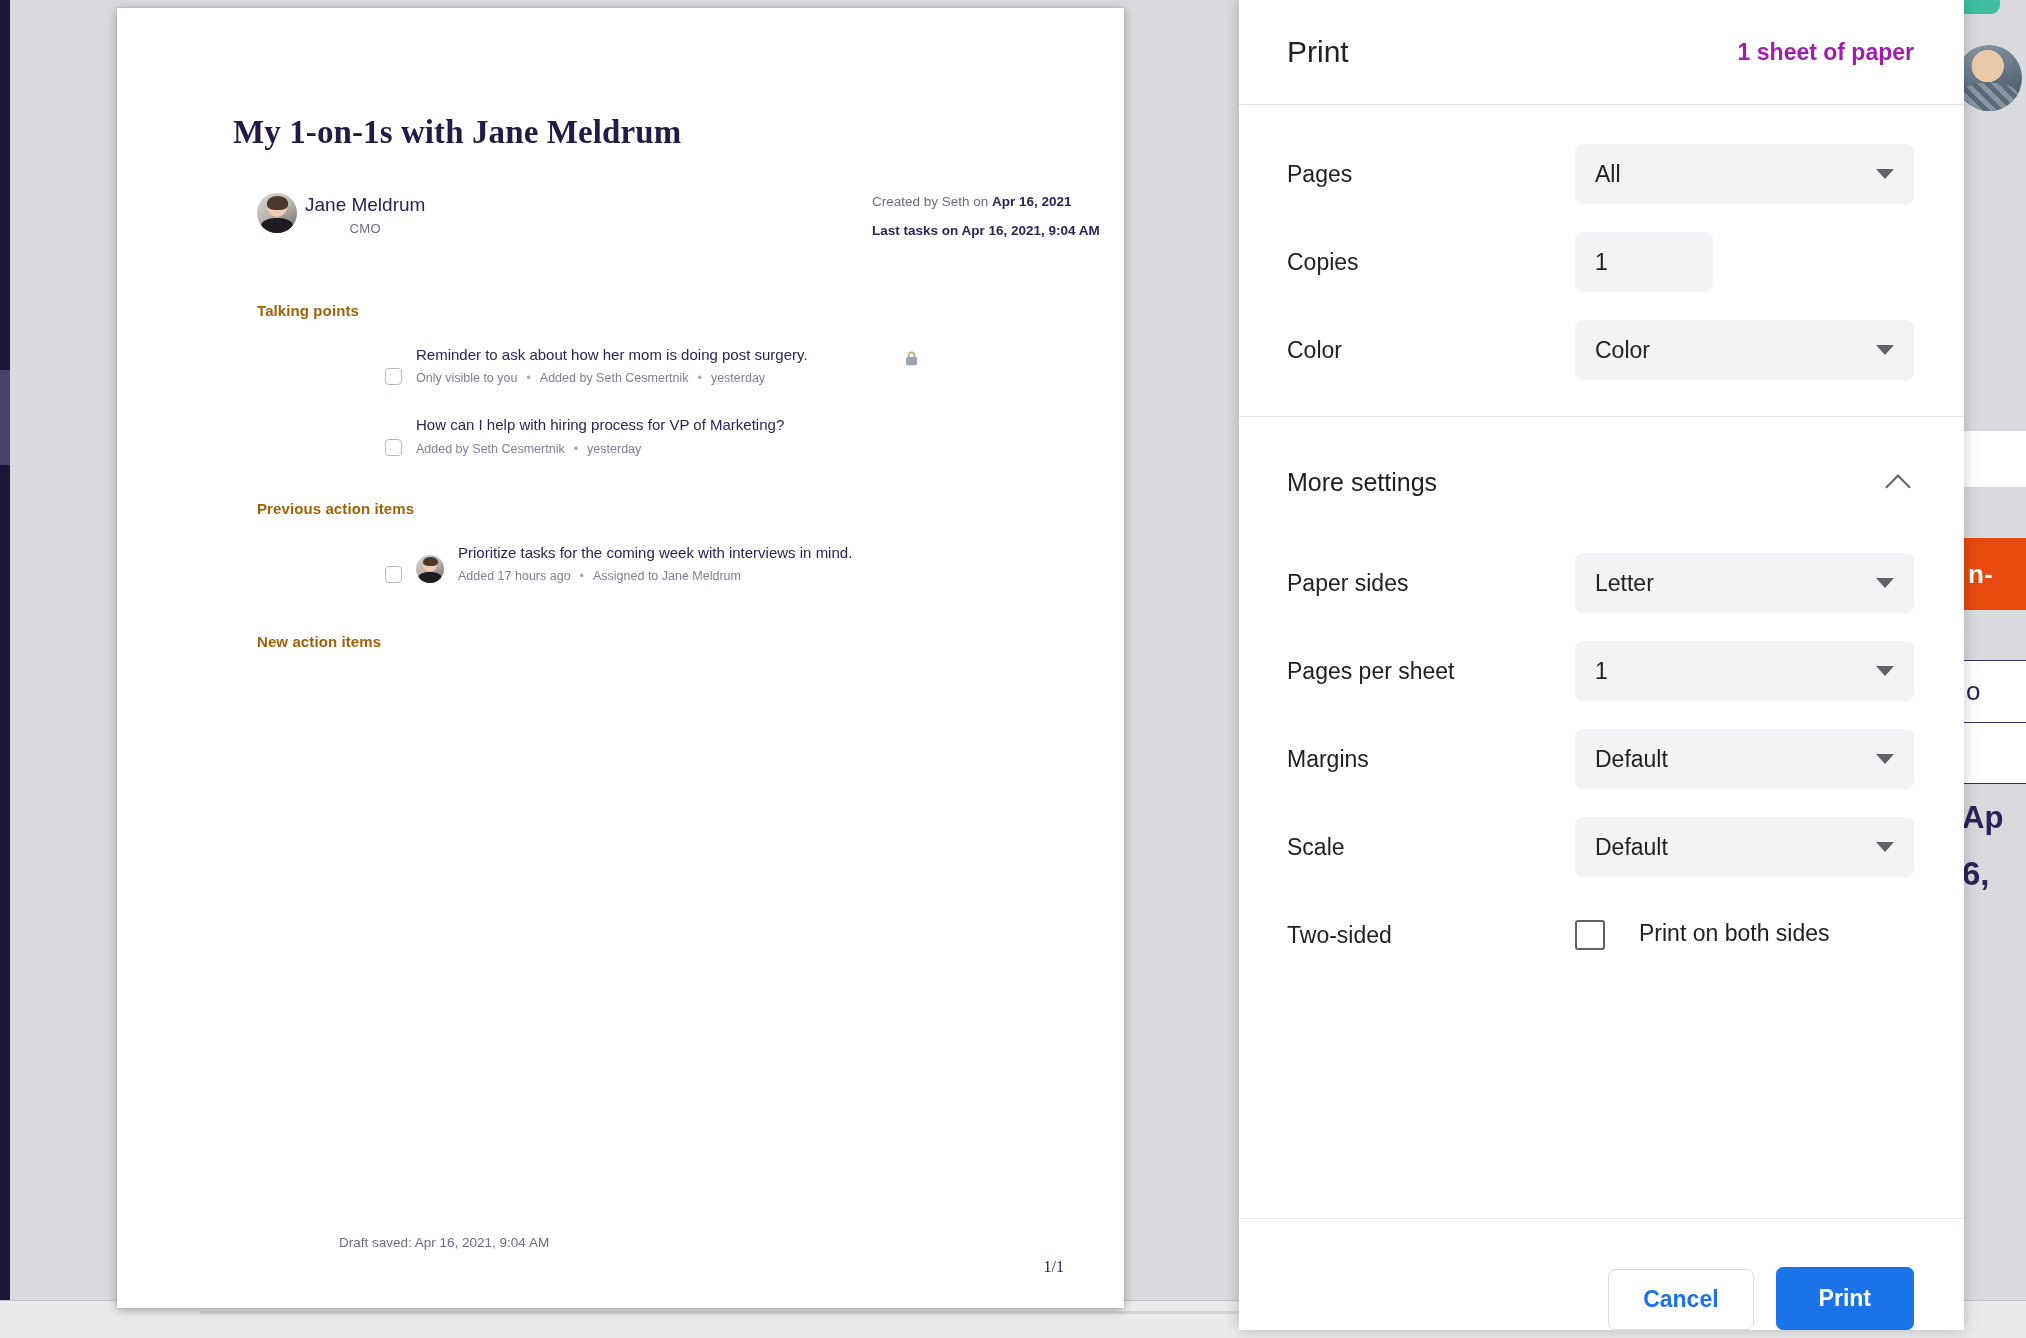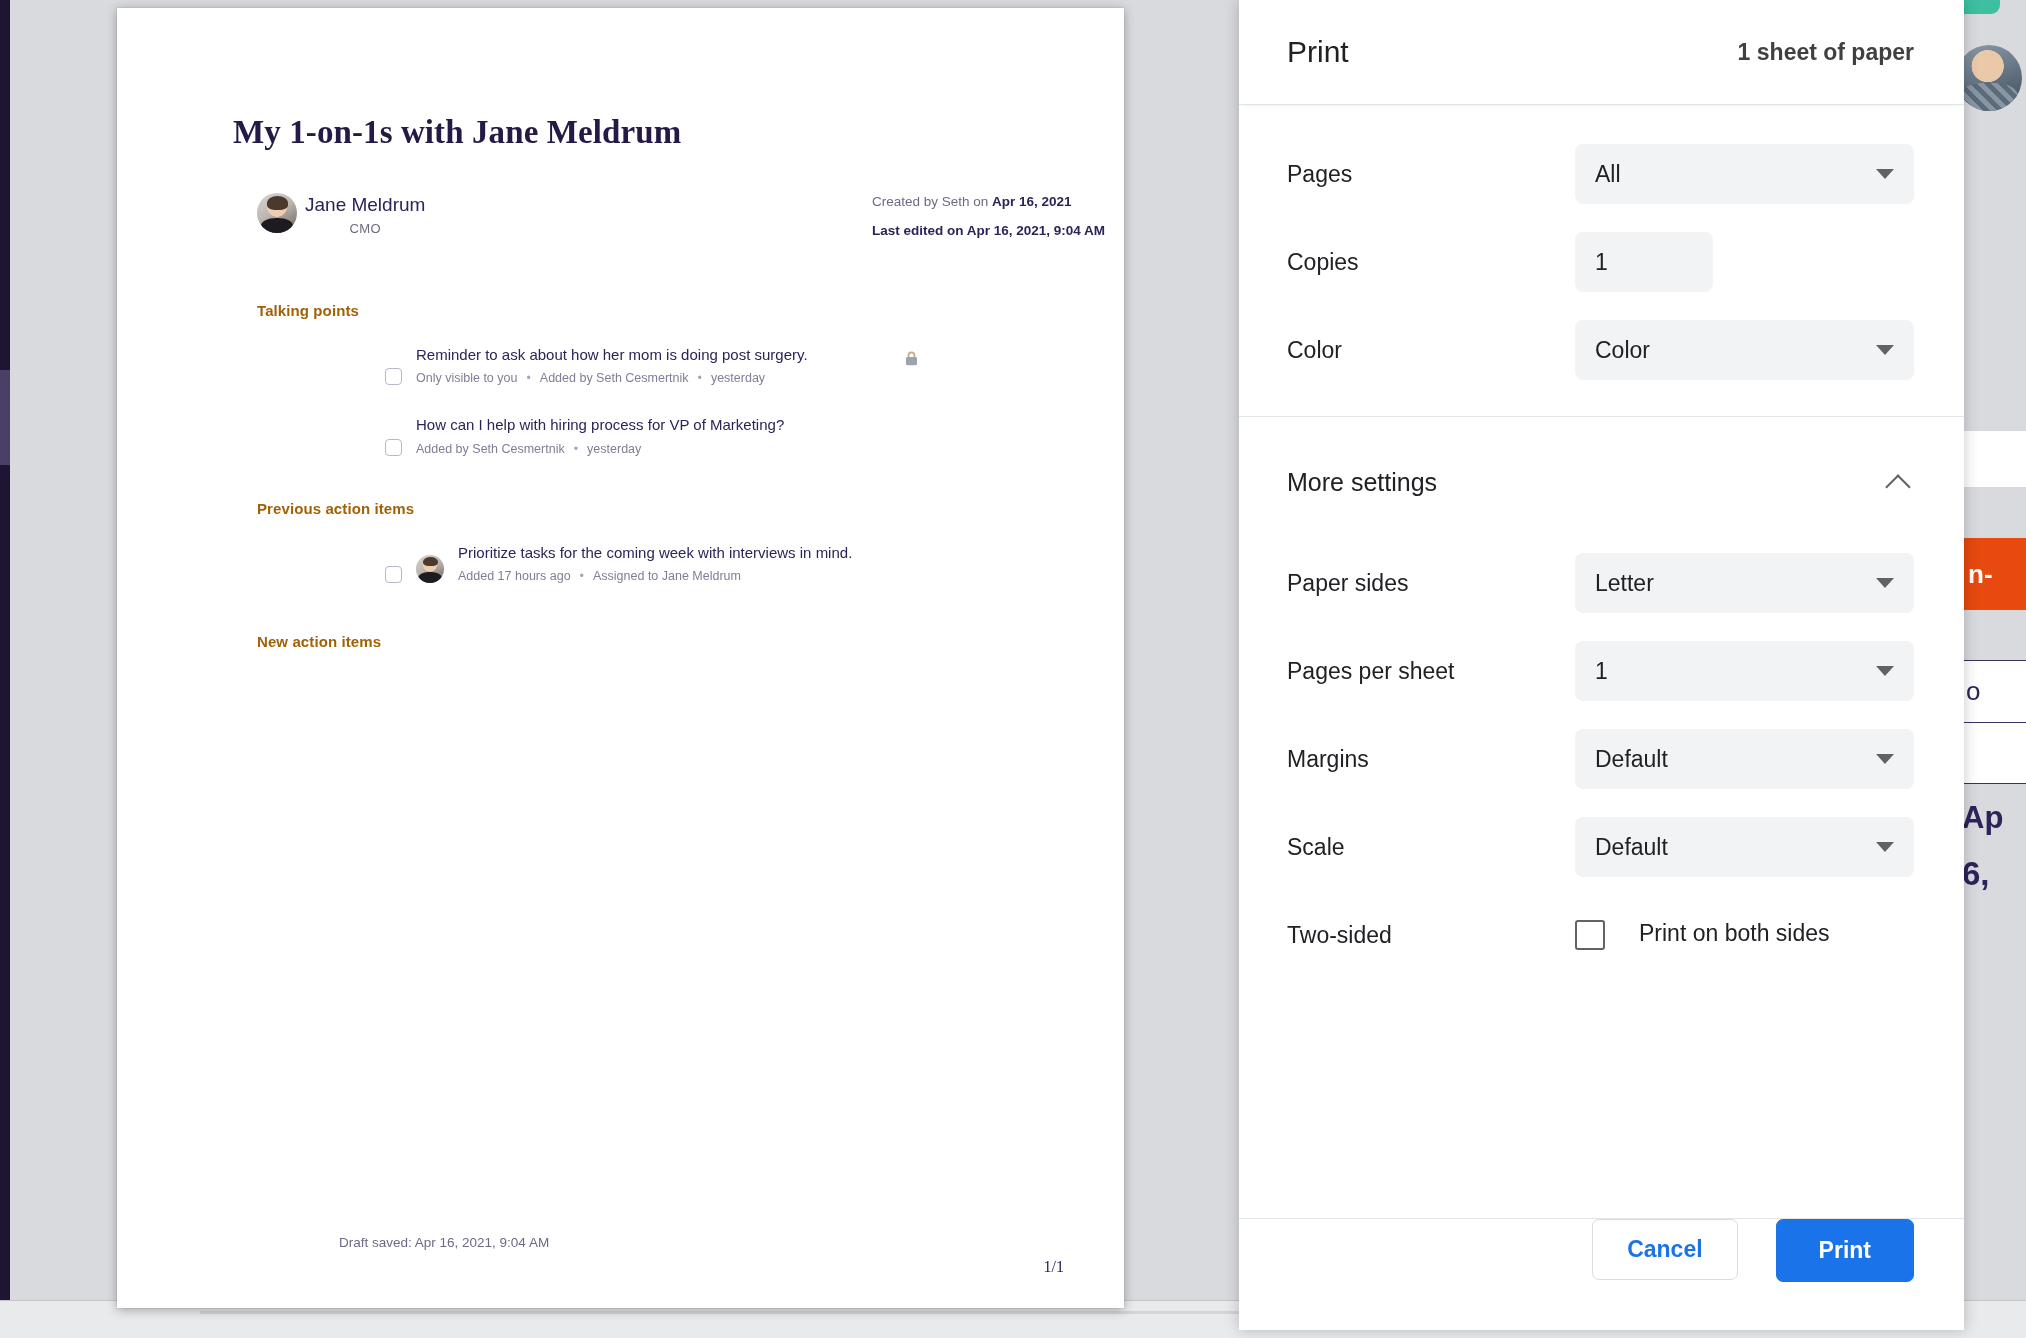--- a/index.html
+++ b/index.html
@@ -173,21 +173,21 @@
     background: #ffffff;
     box-shadow: 0 0 14px rgba(0,0,0,.22);
     display: flex; flex-direction: column;
   }
   .pd-header {
     flex: 0 0 104px; display: flex; align-items: center;
     padding: 0 50px 0 48px; justify-content: space-between;
     box-shadow: 0 1px 0 #e2e3e5, 0 3px 6px -4px rgba(0,0,0,.18);
   }
   .pd-title { font-size: 30px; color: #202124; }
-  .pd-sheets { font-size: 23px; color: #404040; font-weight: 700; }
+  .pd-sheets { font-size: 23px; color: #a21caf; font-weight: 700; }
 
   .pd-body { flex: 1 1 auto; overflow: hidden; }
   .pd-group { padding: 26px 0 22px 0; }
   .pd-group.divided { border-bottom: 1px solid #e4e5e7; }
 
   .pd-row {
     display: flex; align-items: center; min-height: 88px; padding: 0 50px 0 48px;
   }
   .pd-label { flex: 0 0 288px; font-size: 23px; color: #202124; }
   .pd-control { flex: 1 1 auto; }
@@ -218,22 +218,22 @@
     border-left: 2.6px solid #5f6368; border-top: 2.6px solid #5f6368;
     transform: rotate(45deg);
   }
   .pd-checkrow { display: flex; align-items: flex-start; gap: 34px; }
   .pd-checkbox {
     width: 30px; height: 30px; border: 2.6px solid #5f6368; border-radius: 3px; background: #fff;
   }
   .pd-checklabel { font-size: 23px; color: #202124; }
 
   .pd-footer {
-    flex: 0 0 112px; display: flex; align-items: flex-start; justify-content: flex-end;
-    gap: 38px; padding: 0 50px 0 0;
+    flex: 0 0 112px; display: flex; align-items: flex-end; justify-content: flex-end;
+    gap: 22px; padding: 0 50px 0 0;
     border-top: 1px solid #e4e5e7;
   }
   .btn {
     font-family: "Liberation Sans", sans-serif; font-size: 23px; font-weight: 700;
     border-radius: 7px; cursor: default; line-height: 1;
   }
   .btn-cancel {
     background: #fff; color: #1a73e8; border: 1.4px solid #dadce0;
     padding: 18px 34px;
   }
@@ -273,21 +273,21 @@
           <div class="person-name">Jane Meldrum</div>
           <div class="person-role">CMO</div>
         </div>
       </div>
 
       <div class="meta">
         <div class="meta-line">
           <span>Created by Seth on </span><span class="muted-b">Apr 16, 2021</span>
         </div>
         <div class="meta-line">
-          <b>Last edited on </b><b>Apr 16, 2021, 9:04 AM</b>
+          <b>Last tasks on </b><b>Apr 16, 2021, 9:04 AM</b>
         </div>
       </div>
 
       <div class="section" style="margin-top:66px">
         <div class="section-head">Talking points</div>
         <div class="items">
           <div class="item">
             <div class="checkbox"></div>
             <div class="item-body">
               <div class="item-text">Reminder to ask about how her mom is doing post surgery.</div>

